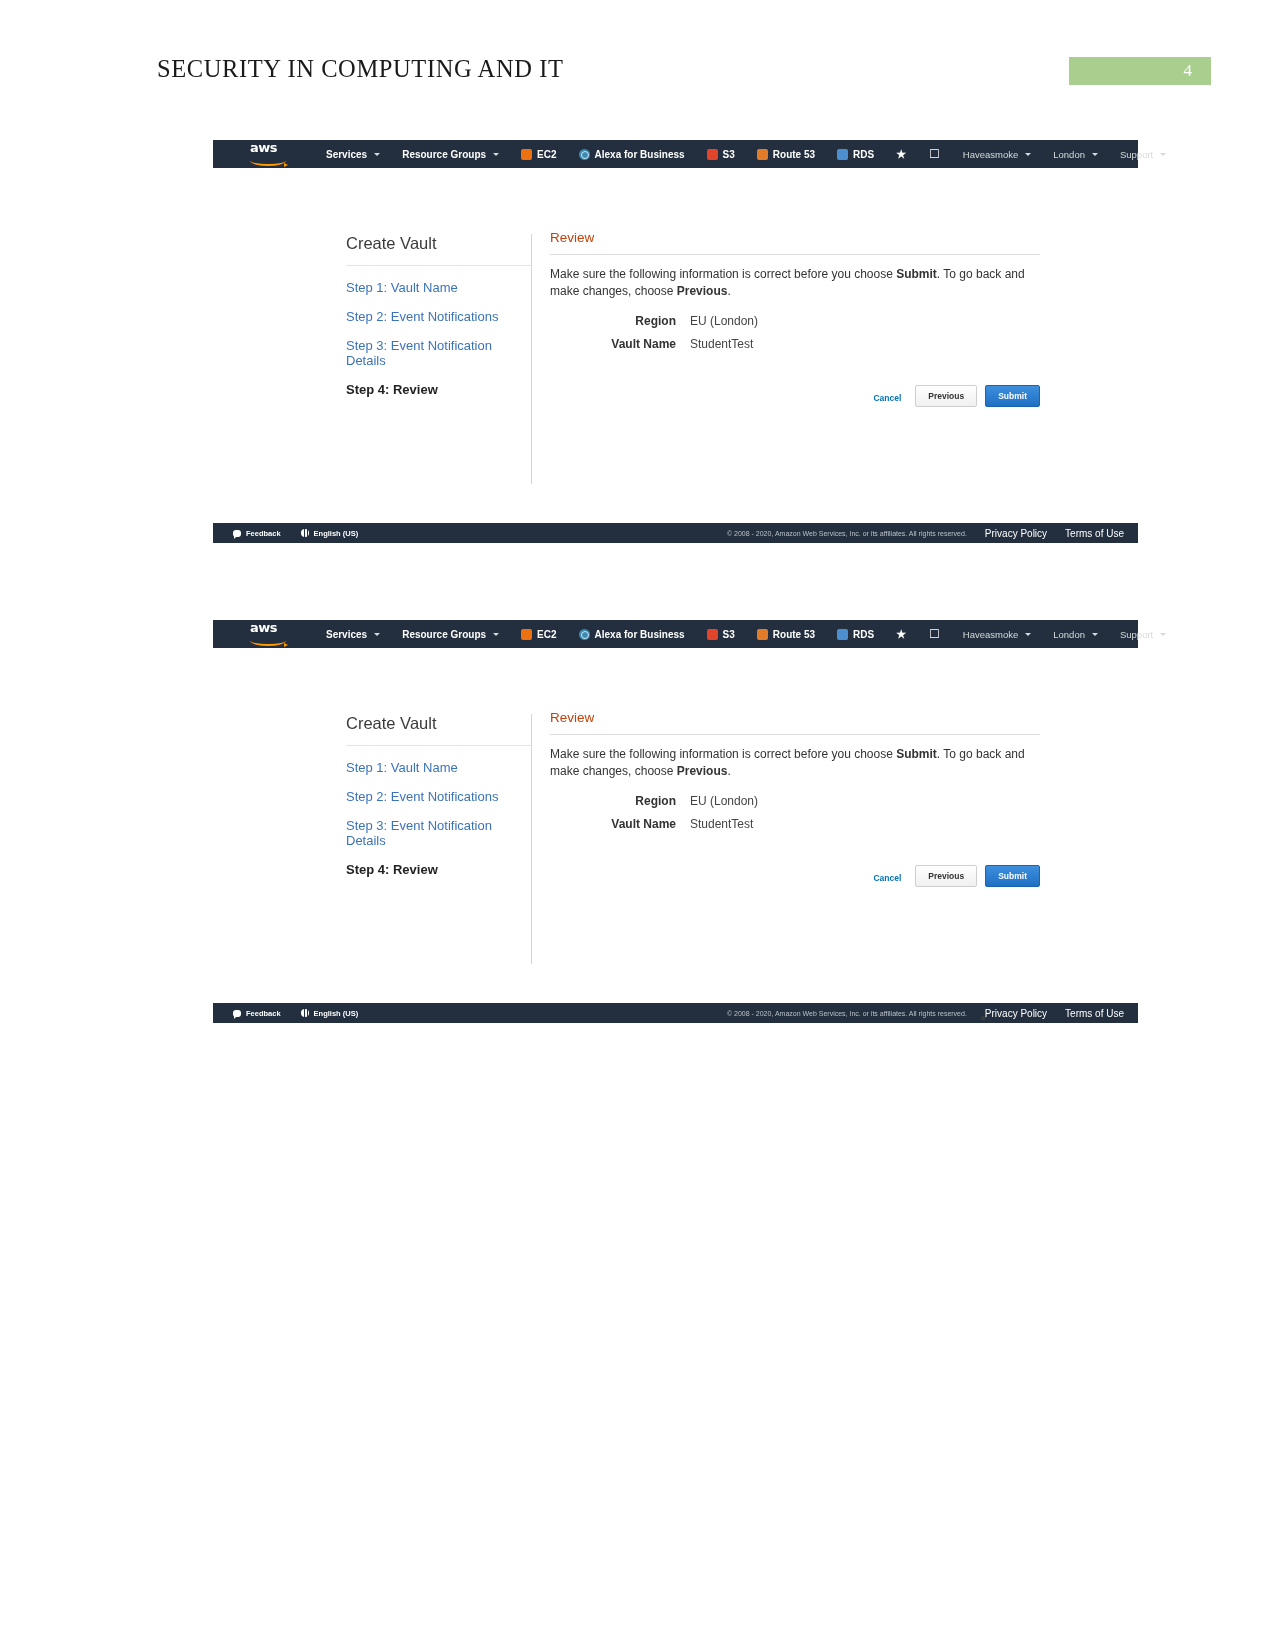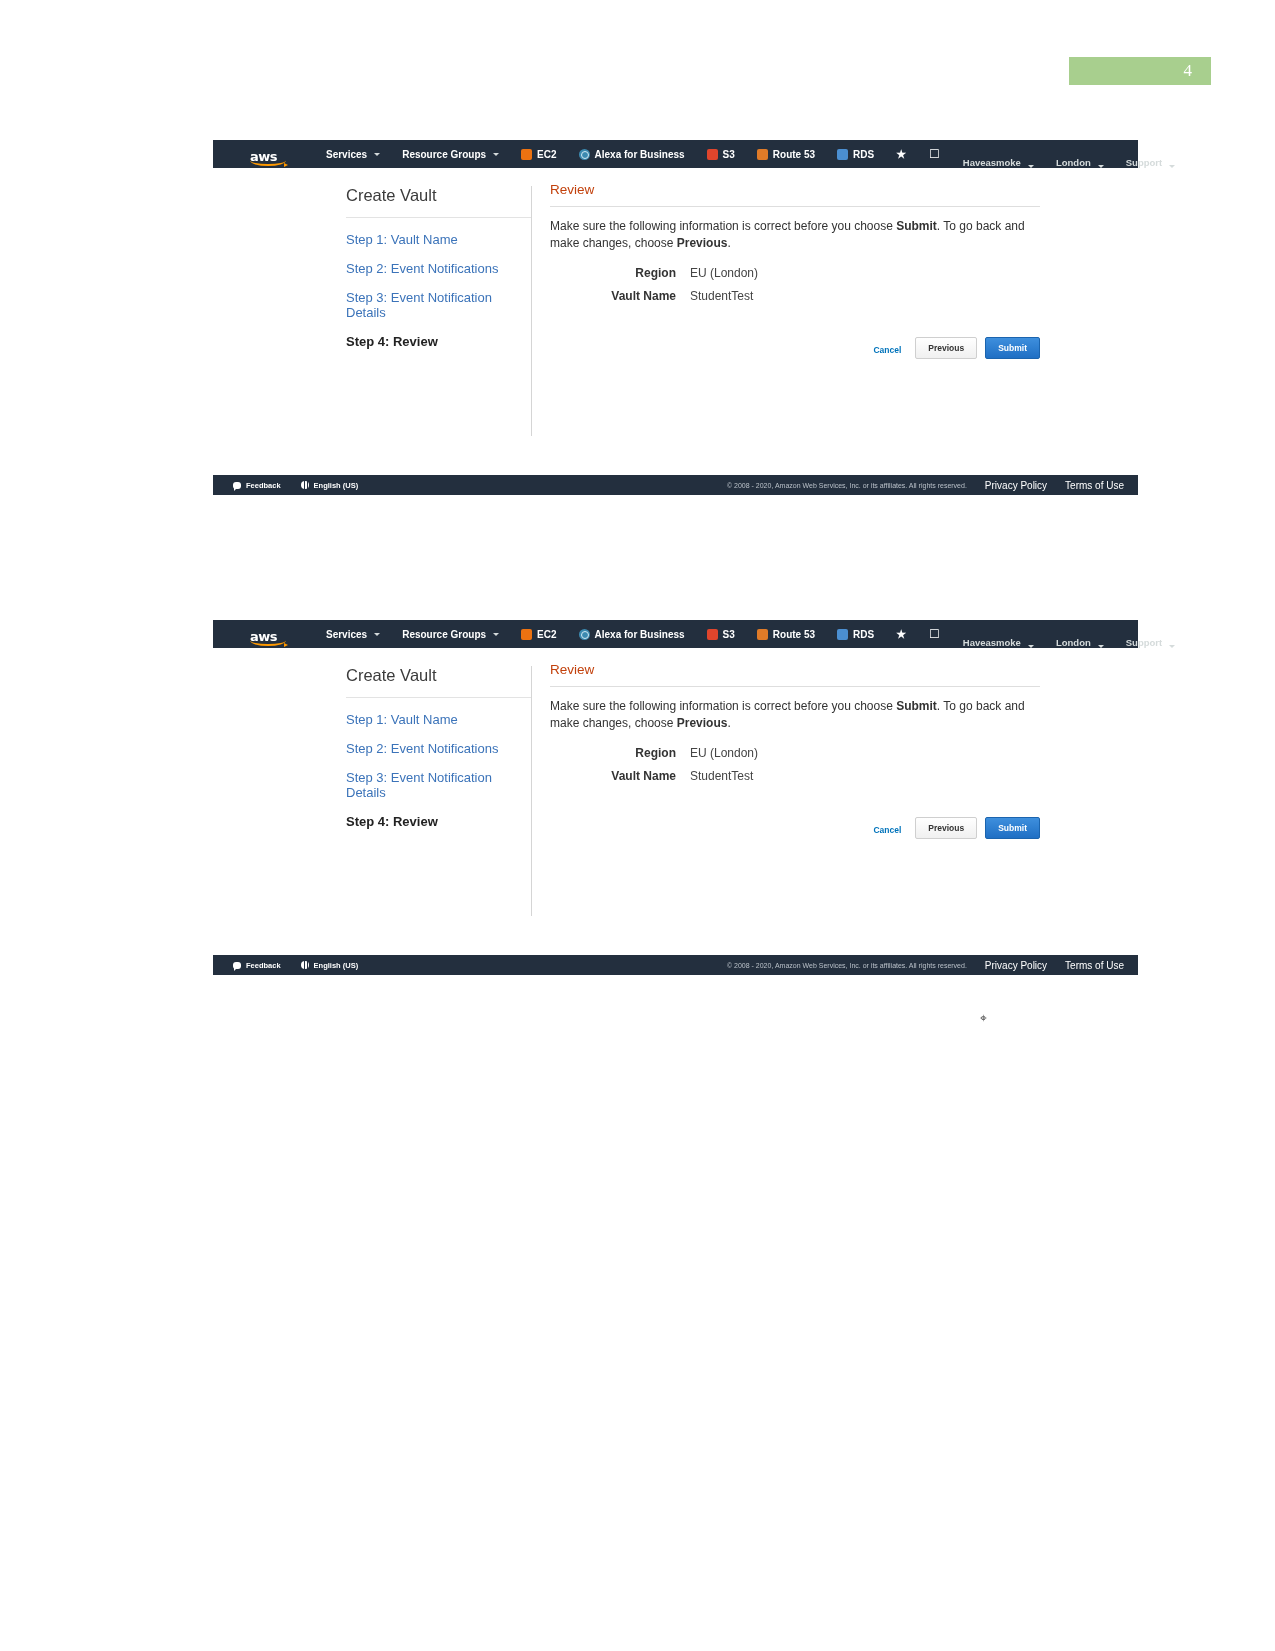--- a/index.html
+++ b/index.html
@@ -38,55 +38,55 @@
     position:relative;height:28px;background:#232f3e;
     display:flex;align-items:center;
   }
   .nav-left{display:flex;align-items:center;height:100%;}
   .nav-right{display:flex;align-items:center;height:100%;margin-left:auto;padding-right:8px;}
 
   .aws-logo{
     position:relative;width:54px;height:28px;margin-left:34px;margin-right:14px;
   }
   .aws-logo .wordmark{
-    position:absolute;left:3px;top:9px;
+    position:absolute;left:3px;top:0;
     color:#ffffff;font-size:13px;font-weight:bold;letter-spacing:-.5px;
     font-family:"DejaVu Sans", sans-serif;
   }
   .aws-logo .swoosh{
     position:absolute;left:3px;top:15px;width:36px;height:9px;
     border-bottom:2px solid #ff9900;border-radius:0 0 50% 50%;
   }
   .aws-logo .swoosh:after{
     content:"";position:absolute;right:-2px;bottom:-3px;
     border-left:4px solid #ff9900;border-top:2px solid transparent;border-bottom:2px solid transparent;
   }
 
   .nav-item{
     display:flex;align-items:center;gap:5px;
     color:#ffffff;font-size:10px;font-weight:bold;
     padding:0 11px;height:100%;cursor:default;white-space:nowrap;
   }
-  .nav-item.light{font-weight:bold;color:#d5dbdb;font-size:9.5px;align-items:flex-end;}
+  .nav-item.light{font-weight:normal;color:#d5dbdb;font-size:9.5px;}
   .caret{
     width:0;height:0;border-left:3px solid transparent;border-right:3px solid transparent;
     border-top:3.5px solid #d5dbdb;display:inline-block;margin-left:2px;
   }
   .svc-ico{width:11px;height:11px;border-radius:2px;display:inline-block;}
   .svc-ec2{background:#ec7211;}
   .svc-alexa{background:#3b8ab0;border-radius:50%;position:relative;}
   .svc-alexa:after{content:"";position:absolute;left:2.5px;top:2.5px;width:6px;height:6px;border-radius:50%;border:1.2px solid #cfe8f2;}
   .svc-s3{background:#e0452c;}
   .svc-r53{background:#e07b28;}
   .svc-rds{background:#4b8fd1;border-radius:2px;}
   .pin-ico{color:#ffffff;font-size:11px;line-height:1;}
   .bell-ico{color:#ffffff;font-size:12px;line-height:1;padding:0 12px;}
 
   
-  .shot-body{position:relative;height:327px;background:#ffffff;}
+  .shot-body{position:relative;height:327px;background:#ffffff;margin-top:48px;}
   .sidebar{
     position:absolute;left:133px;top:18px;width:185px;height:250px;
     border-right:1px solid #d5d5d5;
   }
   .sidebar h2{
     margin:0;padding:0 0 12px 0;font-size:16.5px;font-weight:normal;color:#3b3b3b;
     border-bottom:1px solid #e3e3e3;
     font-family:"Liberation Sans", sans-serif;
   }
   .step{
@@ -139,20 +139,21 @@
 
   .cursor{
     position:absolute;left:980px;top:1012px;width:10px;height:14px;
     color:#444;font-size:12px;line-height:1;
   }
 </style>
 </head>
 <body>
 
 <div class="doc-header">
+  <div class="doc-title">SECURITY IN COMPUTING AND IT</div>
   <div class="page-badge">
     <span>4</span>
   </div>
 </div>
 
 <div class="aws-shot one">
 
   <div class="navbar">
     <div class="nav-left">
       <div class="aws-logo">

